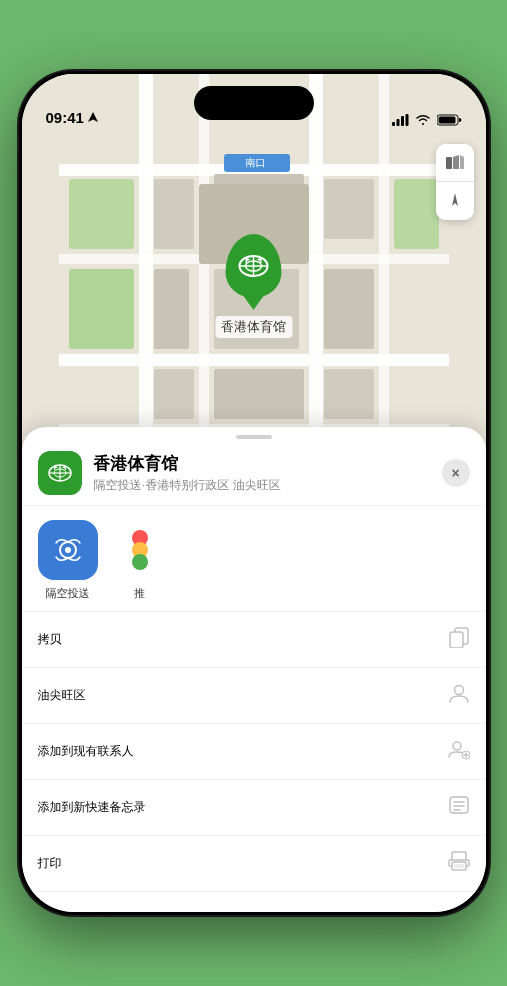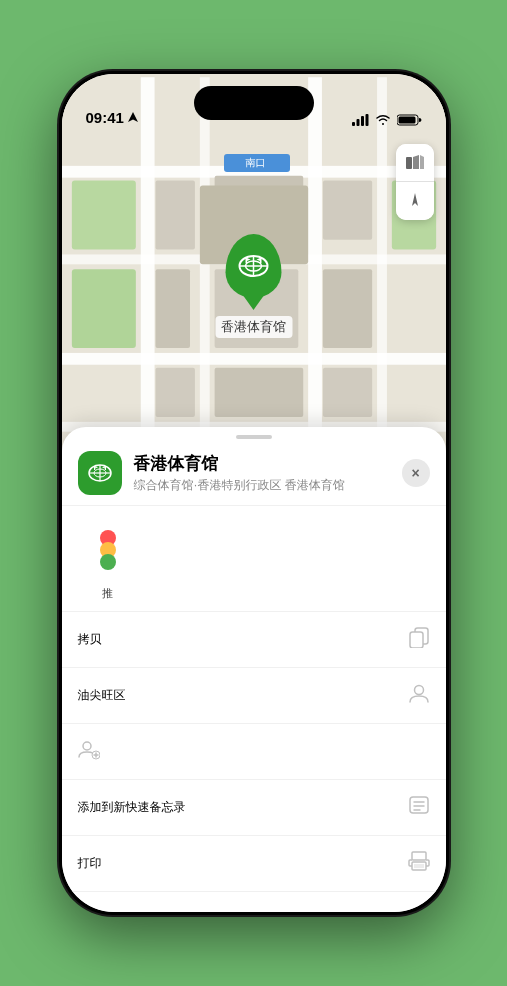--- a/index.html
+++ b/index.html
@@ -6,21 +6,21 @@
     body {
       width: 507px;
       height: 986px;
       background: #6db86d;
       display: flex;
       align-items: center;
       justify-content: center;
       font-family: -apple-system, 'PingFang SC', 'Helvetica Neue', sans-serif;
     }
     .phone {
-      width: 390px;
+      width: 470px;
       height: 844px;
       background: #000;
       border-radius: 54px;
       position: relative;
       box-shadow: 0 0 0 2px #1a1a1a, 0 20px 60px rgba(0,0,0,0.5);
       overflow: hidden;
     }
     .phone-inner {
       position: absolute;
       top: 3px; left: 3px; right: 3px; bottom: 3px;
@@ -392,27 +392,40 @@
             <line x1="3" y1="14" x2="25" y2="14" stroke="white" stroke-width="1.2"></line>
             <line x1="14" y1="6" x2="14" y2="22" stroke="white" stroke-width="1.2"></line>
             <rect x="8" y="7" width="1.2" height="4" fill="white"></rect>
             <polygon points="9.2,7 12,8.2 9.2,9.4" fill="white"></polygon>
             <rect x="18.8" y="7" width="1.2" height="4" fill="white"></rect>
             <polygon points="18.8,7 16,8.2 18.8,9.4" fill="white"></polygon>
           </svg>
         </div>
         <div class="venue-info">
           <div class="venue-name">香港体育馆</div>
-          <div class="venue-sub">综合体育馆·香港特别行政区 香港体育馆</div>
+          <div class="venue-sub">隔空投送·香港特别行政区 油尖旺区</div>
         </div>
         <div class="close-btn">×</div>
       </div>
 
       <div class="share-row">
 
+        <div class="share-item">
+          <div class="share-icon airdrop">
+            <svg width="34" height="34" viewBox="0 0 34 34">
+              <circle cx="17" cy="17" r="8" fill="none" stroke="white" stroke-width="2"></circle>
+              <path d="M17 9 Q25 4 29 10" fill="none" stroke="white" stroke-width="1.5" stroke-linecap="round"></path>
+              <path d="M17 9 Q9 4 5 10" fill="none" stroke="white" stroke-width="1.5" stroke-linecap="round"></path>
+              <path d="M17 25 Q25 30 29 24" fill="none" stroke="white" stroke-width="1.5" stroke-linecap="round"></path>
+              <path d="M17 25 Q9 30 5 24" fill="none" stroke="white" stroke-width="1.5" stroke-linecap="round"></path>
+              <circle cx="17" cy="17" r="3" fill="white"></circle>
+            </svg>
+          </div>
+          <span class="share-label">隔空投送</span>
+        </div>
 
 
 
 
         <div class="share-item">
           <div style="width:60px;height:60px;display:flex;align-items:center;justify-content:center;">
             <svg width="60" height="60" viewBox="0 0 60 60">
 
               <circle cx="30" cy="18" r="8" fill="#ff5252"></circle>
               <circle cx="30" cy="30" r="8" fill="#ffbd44"></circle>
@@ -439,20 +452,21 @@
           <span class="action-label">油尖旺区</span>
           <span class="action-icon">
             <svg width="22" height="22" viewBox="0 0 22 22" fill="none">
               <circle cx="11" cy="8" r="4.5" stroke="#c0c0c0" stroke-width="1.5"></circle>
               <path d="M2 20 Q2 14 11 14 Q20 14 20 20" stroke="#c0c0c0" stroke-width="1.5" stroke-linecap="round"></path>
             </svg>
           </span>
         </div>
 
         <div class="action-item">
+          <span class="action-label">添加到现有联系人</span>
           <span class="action-icon">
             <svg width="22" height="22" viewBox="0 0 22 22" fill="none">
               <circle cx="9" cy="8" r="4" stroke="#c0c0c0" stroke-width="1.5"></circle>
               <path d="M1 19 Q1 14 9 14 Q17 14 17 19" stroke="#c0c0c0" stroke-width="1.5" stroke-linecap="round"></path>
               <circle cx="18" cy="17" r="4" fill="white" stroke="#c0c0c0" stroke-width="1"></circle>
               <line x1="18" y1="15" x2="18" y2="19" stroke="#c0c0c0" stroke-width="1.5" stroke-linecap="round"></line>
               <line x1="16" y1="17" x2="20" y2="17" stroke="#c0c0c0" stroke-width="1.5" stroke-linecap="round"></line>
             </svg>
           </span>
         </div>

